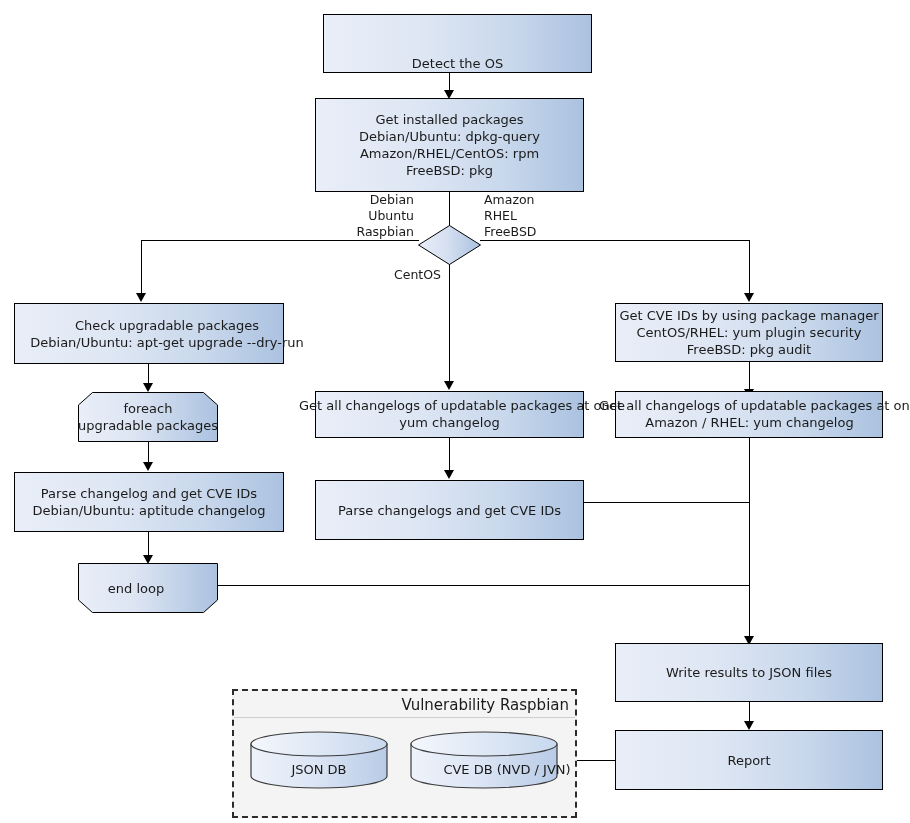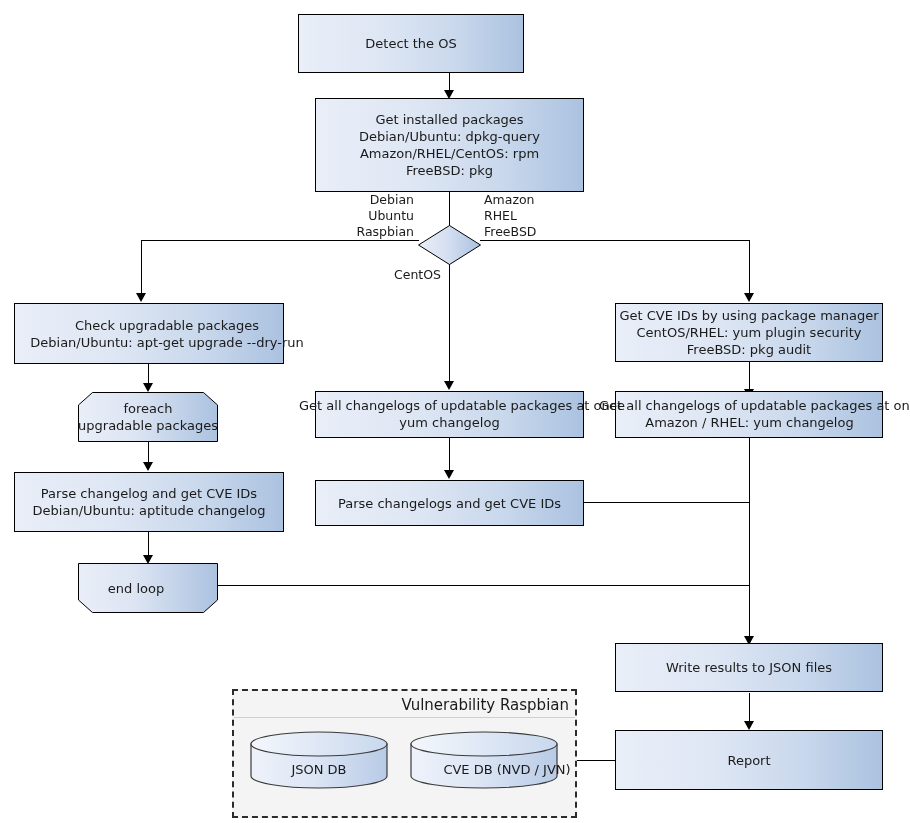--- a/index.html
+++ b/index.html
@@ -170,21 +170,21 @@
   </div>
 
   <div class="elabel" style="left:484px;top:192px;width:96px;text-align:left;">
     <div>Amazon</div>
     <div>RHEL</div>
     <div>FreeBSD</div>
   </div>
 
   <div class="elabel" style="left:371px;top:267px;width:70px;text-align:right;">CentOS</div>
 
-  <div class="node" style="left:298px;top:14px;width:226px;height:59px;">
+  <div class="node" style="left:323px;top:14px;width:269px;height:59px;align-items:flex-end;">
     <span class="txt">Detect the OS</span>
   </div>
 
   <div class="node" style="left:315px;top:98px;width:269px;height:94px;flex-direction:column;">
     <span class="txt">Get installed packages</span>
     <span class="txt">Debian/Ubuntu: dpkg-query</span>
     <span class="txt">Amazon/RHEL/CentOS: rpm</span>
     <span class="txt">FreeBSD: pkg</span>
   </div>
 
@@ -239,37 +239,37 @@
     </svg>
     <span class="txt">end loop</span>
   </div>
 
   <div class="node" style="left:315px;top:391px;width:269px;height:47px;"></div>
   <div class="wide-txt" style="left:299px;top:397px;width:301px;">
     <div>Get all changelogs of updatable packages at once</div>
     <div>yum changelog</div>
   </div>
 
-  <div class="node" style="left:315px;top:480px;width:269px;height:46px;">
+  <div class="node" style="left:315px;top:480px;width:269px;height:60px;">
     <span class="txt">Parse changelogs and get CVE IDs</span>
   </div>
 
   <div class="node" style="left:615px;top:303px;width:268px;height:59px;flex-direction:column;text-align:center;">
     <span class="txt">Get CVE IDs by using package manager</span>
     <span class="txt">CentOS/RHEL: yum plugin security</span>
     <span class="txt">FreeBSD: pkg audit</span>
   </div>
 
   <div class="node" style="left:615px;top:391px;width:268px;height:47px;"></div>
   <div class="wide-txt" style="left:599px;top:397px;width:301px;">
     <div>Get all changelogs of updatable packages at once</div>
     <div>Amazon / RHEL: yum changelog</div>
   </div>
 
-  <div class="node" style="left:615px;top:643px;width:268px;height:49px;">
+  <div class="node" style="left:615px;top:643px;width:268px;height:59px;">
     <span class="txt">Write results to JSON files</span>
   </div>
 
   <div class="node" style="left:615px;top:730px;width:268px;height:60px;">
     <span class="txt">Report</span>
   </div>
 
   <div class="group" style="left:232px;top:689px;width:345px;height:129px;"></div>
   <div class="group-sep" style="left:234px;top:717px;width:341px;"></div>
   <div class="group-title" style="left:232px;top:696px;width:337px;text-align:right;">Vulnerability Raspbian</div>

